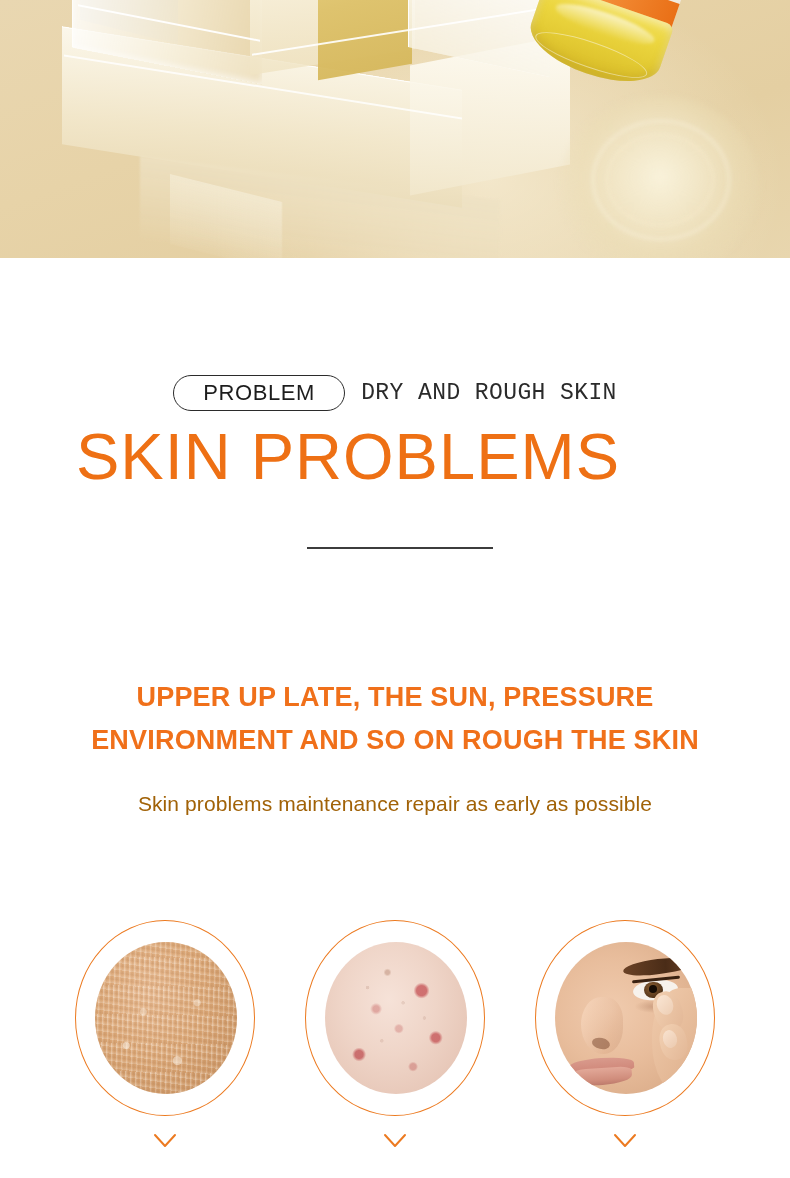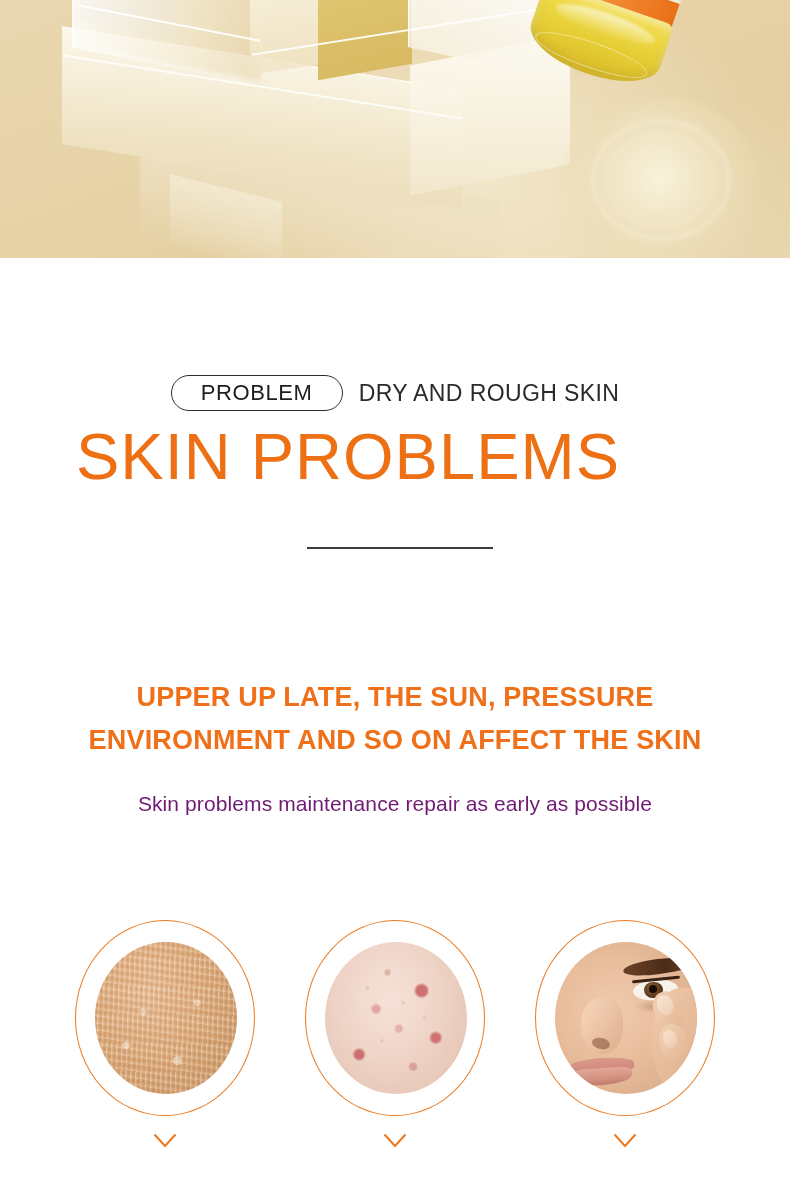--- a/index.html
+++ b/index.html
@@ -192,20 +192,21 @@
     border: 1.6px solid #2b2b2b;
     border-radius: 18px;
     font-size: 22px;
     letter-spacing: 0.6px;
     color: #1d1d1d;
   }
   .tagline-text {
     font-size: 23px;
     letter-spacing: 0.4px;
     color: #2a2a2a;
+    font-family: Liberation Mono, monospace;
   }
 
   
   .main-title {
     position: absolute;
     left: 0; top: 424px;
     width: 696px;
     text-align: center;
     font-size: 65px;
     line-height: 1;
@@ -264,21 +265,21 @@
     font-stretch: condensed;
   }
 
   
   .sub-note {
     position: absolute;
     left: 0; top: 792px;
     width: 790px;
     text-align: center;
     font-size: 21px;
-    color: #701a75;
+    color: #a16207;
     letter-spacing: 0.1px;
   }
 
   
   .circle-row {
     position: absolute;
     left: 0; top: 920px;
     width: 790px;
     height: 258px;
   }
@@ -504,21 +505,21 @@
   </div>
 
   <h1 class="main-title">SKIN PROBLEMS</h1>
 
   <div class="divider-block">
     <div class="divider-rule"></div>
   </div>
 
   <div class="sub-headings">
     <div>UPPER UP LATE, THE SUN, PRESSURE</div>
-    <div>ENVIRONMENT AND SO ON AFFECT THE SKIN</div>
+    <div>ENVIRONMENT AND SO ON ROUGH THE SKIN</div>
   </div>
 
   <div class="sub-note">Skin problems maintenance repair as early as possible</div>
 
   <div class="circle-row">
 
     <div class="circle-item c1">
       <div class="ring"></div>
       <div class="photo-circle">
         <div class="skin-dry"></div>

